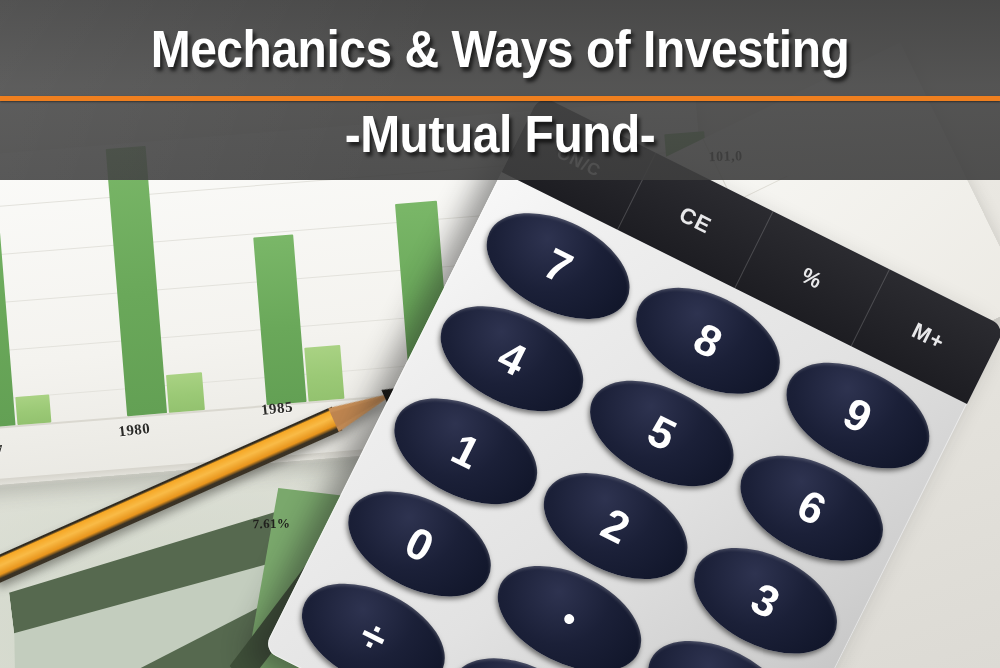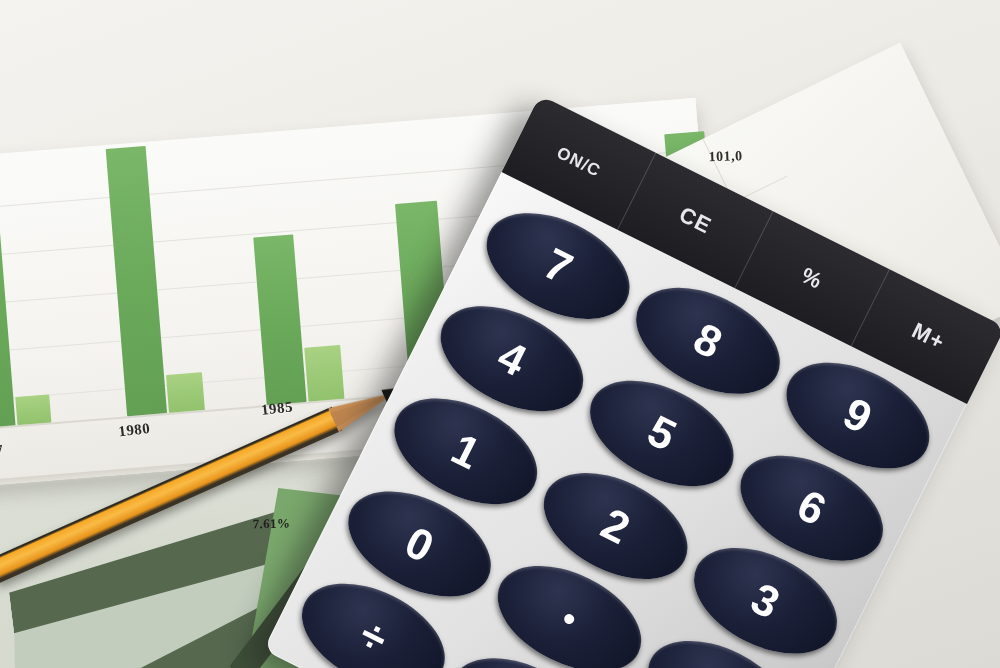--- a/index.html
+++ b/index.html
@@ -254,14 +254,20 @@
         <div class="key">0</div>
         <div class="key dot"></div>
         <div class="key">=</div>
         <div class="key">÷</div>
         <div class="key">−</div>
 
       </div>
     </div>
   </div>
 
+  <div class="band">
+    <div class="band-sheen"></div>
+    <div class="title">Mechanics &amp; Ways of Investing</div>
+    <div class="rule"></div>
+    <div class="subtitle">-Mutual Fund-</div>
+  </div>
 
 </div>
 
 </body></html>

